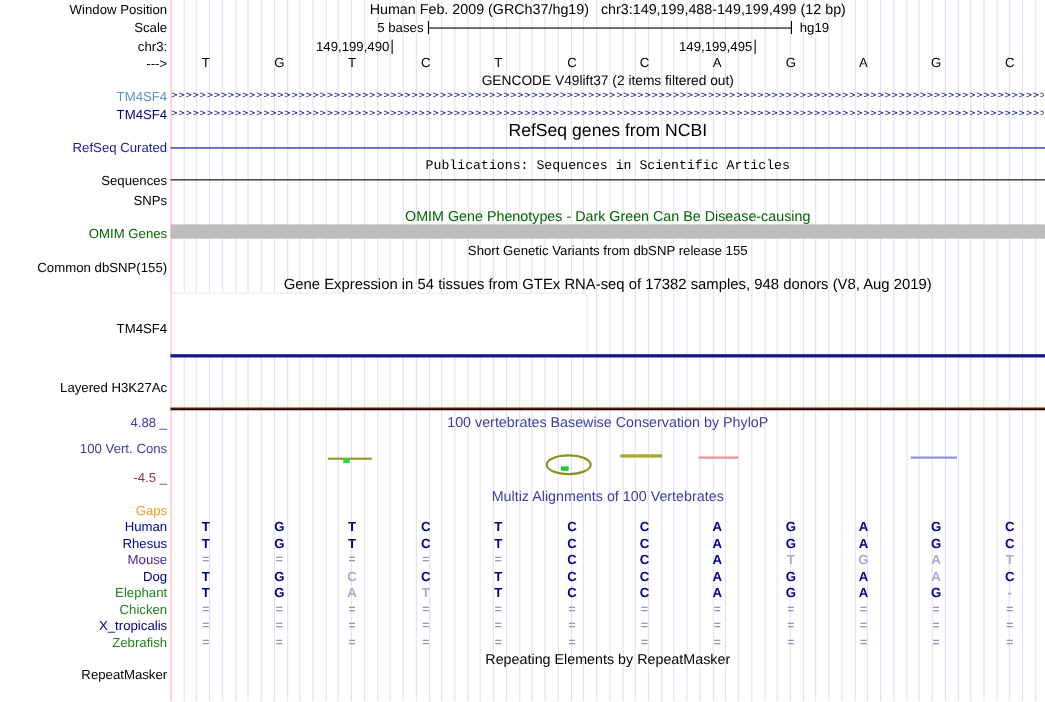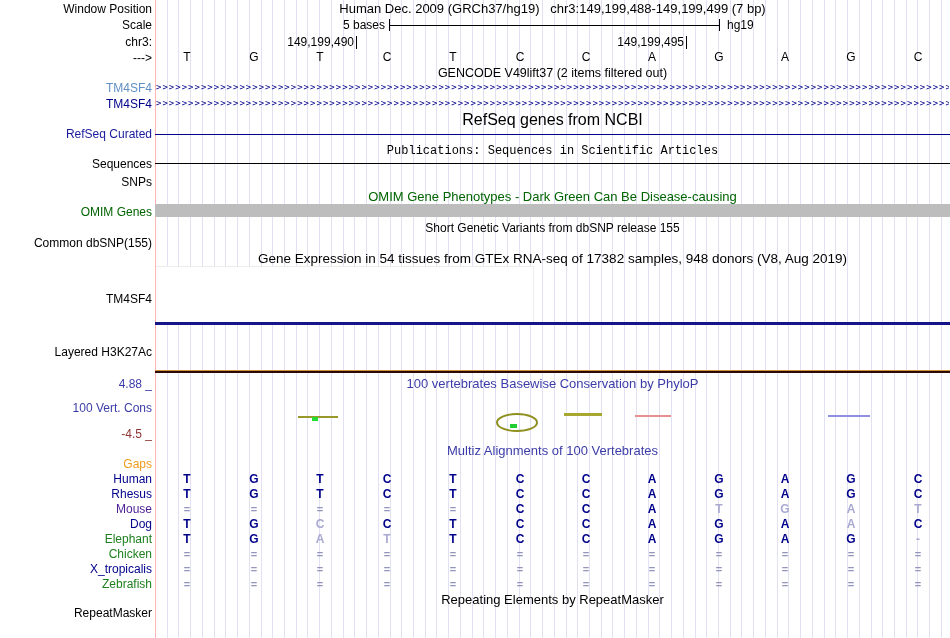--- a/index.html
+++ b/index.html
@@ -251,21 +251,21 @@
       <div class="alncell" style="left: 708px; top: 577px; color: rgb(148, 148, 189); font-weight: bold; font-size: 11px;">=</div>
       <div class="alncell" style="left: 774px; top: 577px; color: rgb(148, 148, 189); font-weight: bold; font-size: 11px;">=</div>
       <div class="alncell" style="left: 840px; top: 577px; color: rgb(148, 148, 189); font-weight: bold; font-size: 11px;">=</div>
       <div class="alncell" style="left: 907px; top: 577px; color: rgb(148, 148, 189); font-weight: bold; font-size: 11px;">=</div>
     </div>
 
   <div class="pinkline"></div>
 
   <div class="gut" style="top:2px;">Window Position</div>
   <div class="ttl" style="top:2px;">
-    <span>Human Dec. 2009 (GRCh37/hg19)</span>&nbsp;&nbsp;&nbsp;<span>chr3:149,199,488-149,199,499 (7 bp)</span>
+    <span>Human Feb. 2009 (GRCh37/hg19)</span>&nbsp;&nbsp;&nbsp;<span>chr3:149,199,488-149,199,499 (12 bp)</span>
   </div>
 
   <div class="gut" style="top:18px;">Scale</div>
   <div class="abs" style="top:18px;right:565px;font-size:12px;">5 bases</div>
   <div class="abs" style="left:389px;top:25px;width:331px;height:1px;background:#000;"></div>
   <div class="tick" style="left:389px;top:19px;height:12px;"></div>
   <div class="tick" style="left:719px;top:19px;height:12px;"></div>
   <div class="abs" style="left:727px;top:18px;font-size:12px;">hg19</div>
 
   <div class="gut" style="top:35px;">chr3:</div>

